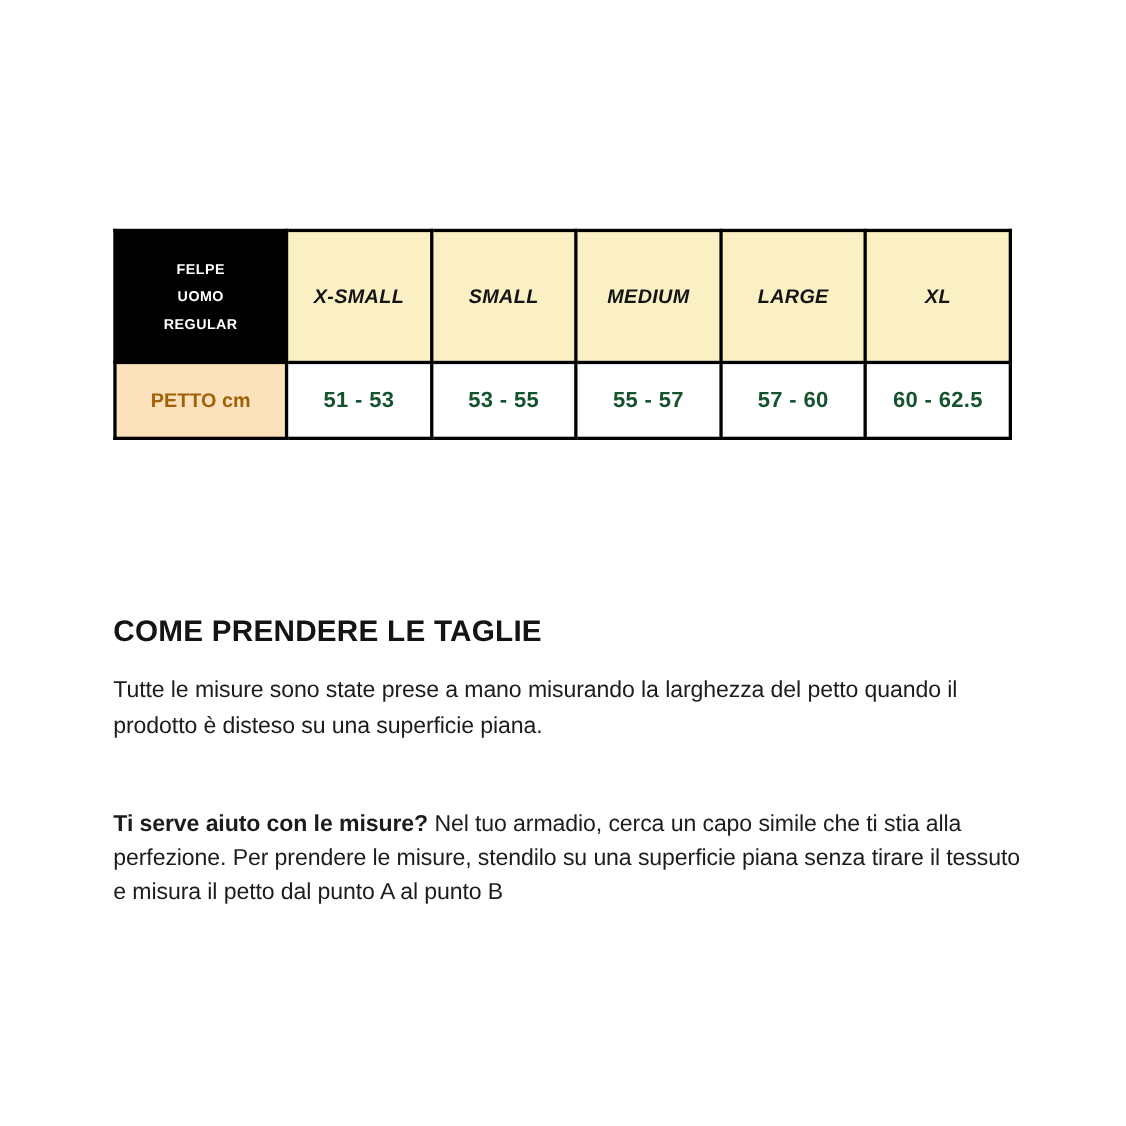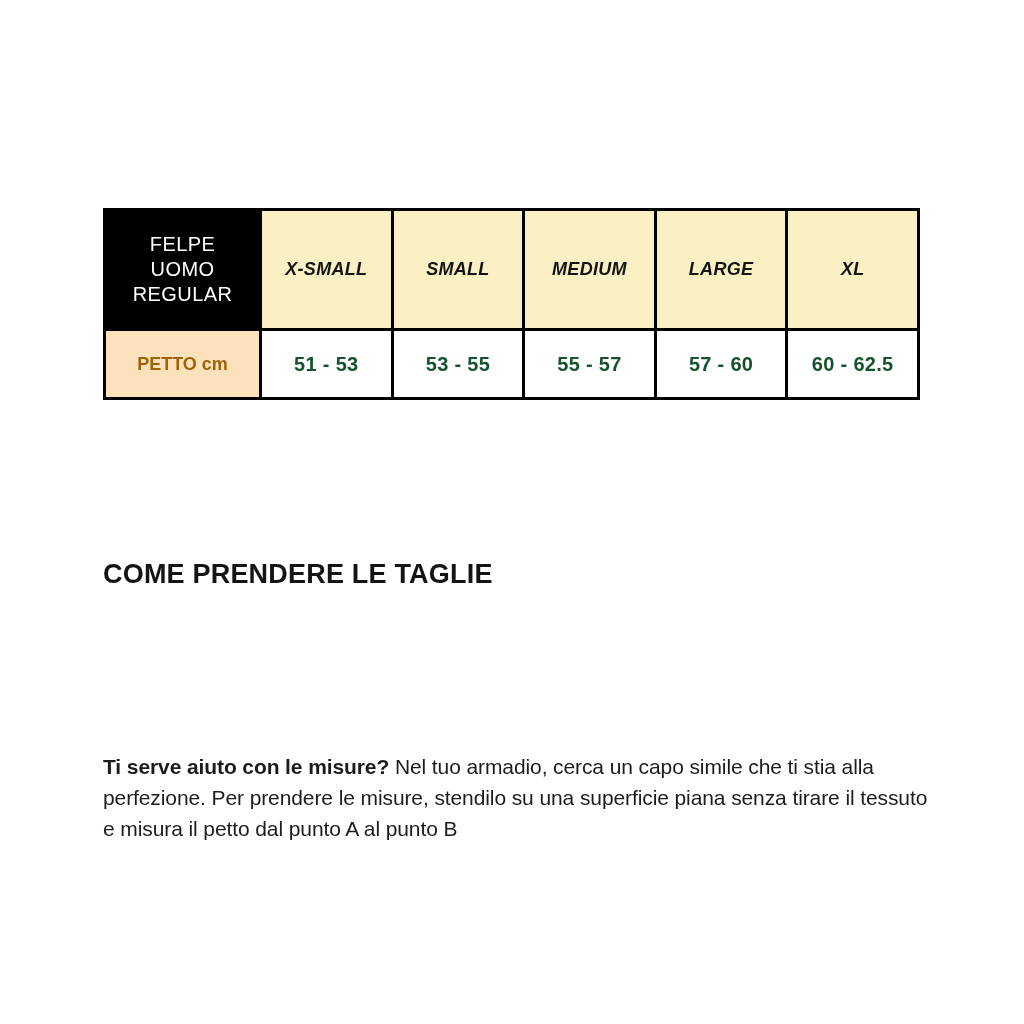--- a/index.html
+++ b/index.html
@@ -53,22 +53,22 @@
     border: 3px solid var(--border, #000000);
     text-align: center;
     vertical-align: middle;
     padding: 0;
   }
   .size-table .header-row { height: 120px; }
   .size-table .data-row { height: 69px; }
   .corner-cell {
     background: var(--corner-bg, #000000);
     color: var(--corner-text, #ffffff);
-    font-size: 20px;
-    font-weight: 400;
+    font-size: 13px;
+    font-weight: 700;
     line-height: 25px;
     letter-spacing: 0.4px;
   }
   .size-header-cell {
     background: var(--header-bg, #faf0c4);
     color: #141414;
     font-size: 18px;
     font-weight: 700;
     letter-spacing: 0.3px;
     font-style: italic;
@@ -95,21 +95,21 @@
     margin: 0;
     max-width: 775px;
     font-size: 21px;
     line-height: 32px;
     letter-spacing: -0.1px;
     color: #1c1c1c;
   }
   .help-paragraph {
     position: absolute;
     left: 103px;
-    top: 751px;
+    top: 733px;
     margin: 0;
     max-width: 828px;
     font-size: 21px;
     line-height: 31px;
     letter-spacing: -0.1px;
     color: #1c1c1c;
   }
   .help-lead {
     font-weight: 700;
   }
@@ -150,16 +150,17 @@
         <td class="value-cell">53 - 55</td>
         <td class="value-cell">55 - 57</td>
         <td class="value-cell">57 - 60</td>
         <td class="value-cell">60 - 62.5</td>
       </tr>
     </tbody>
   </table>
 
   <h2 class="section-heading">COME PRENDERE LE TAGLIE</h2>
 
+  <p class="intro-paragraph">Tutte le misure sono state prese a mano misurando la larghezza del petto quando il prodotto è disteso su una superficie piana.</p>
 
   <p class="help-paragraph"><span class="help-lead">Ti serve aiuto con le misure?</span><span> Nel tuo armadio, cerca un capo simile che ti stia alla perfezione. Per prendere le misure, stendilo su una superficie piana senza tirare il tessuto e misura il petto dal punto A al punto B</span></p>
 
 </div>
 
 </body></html>

